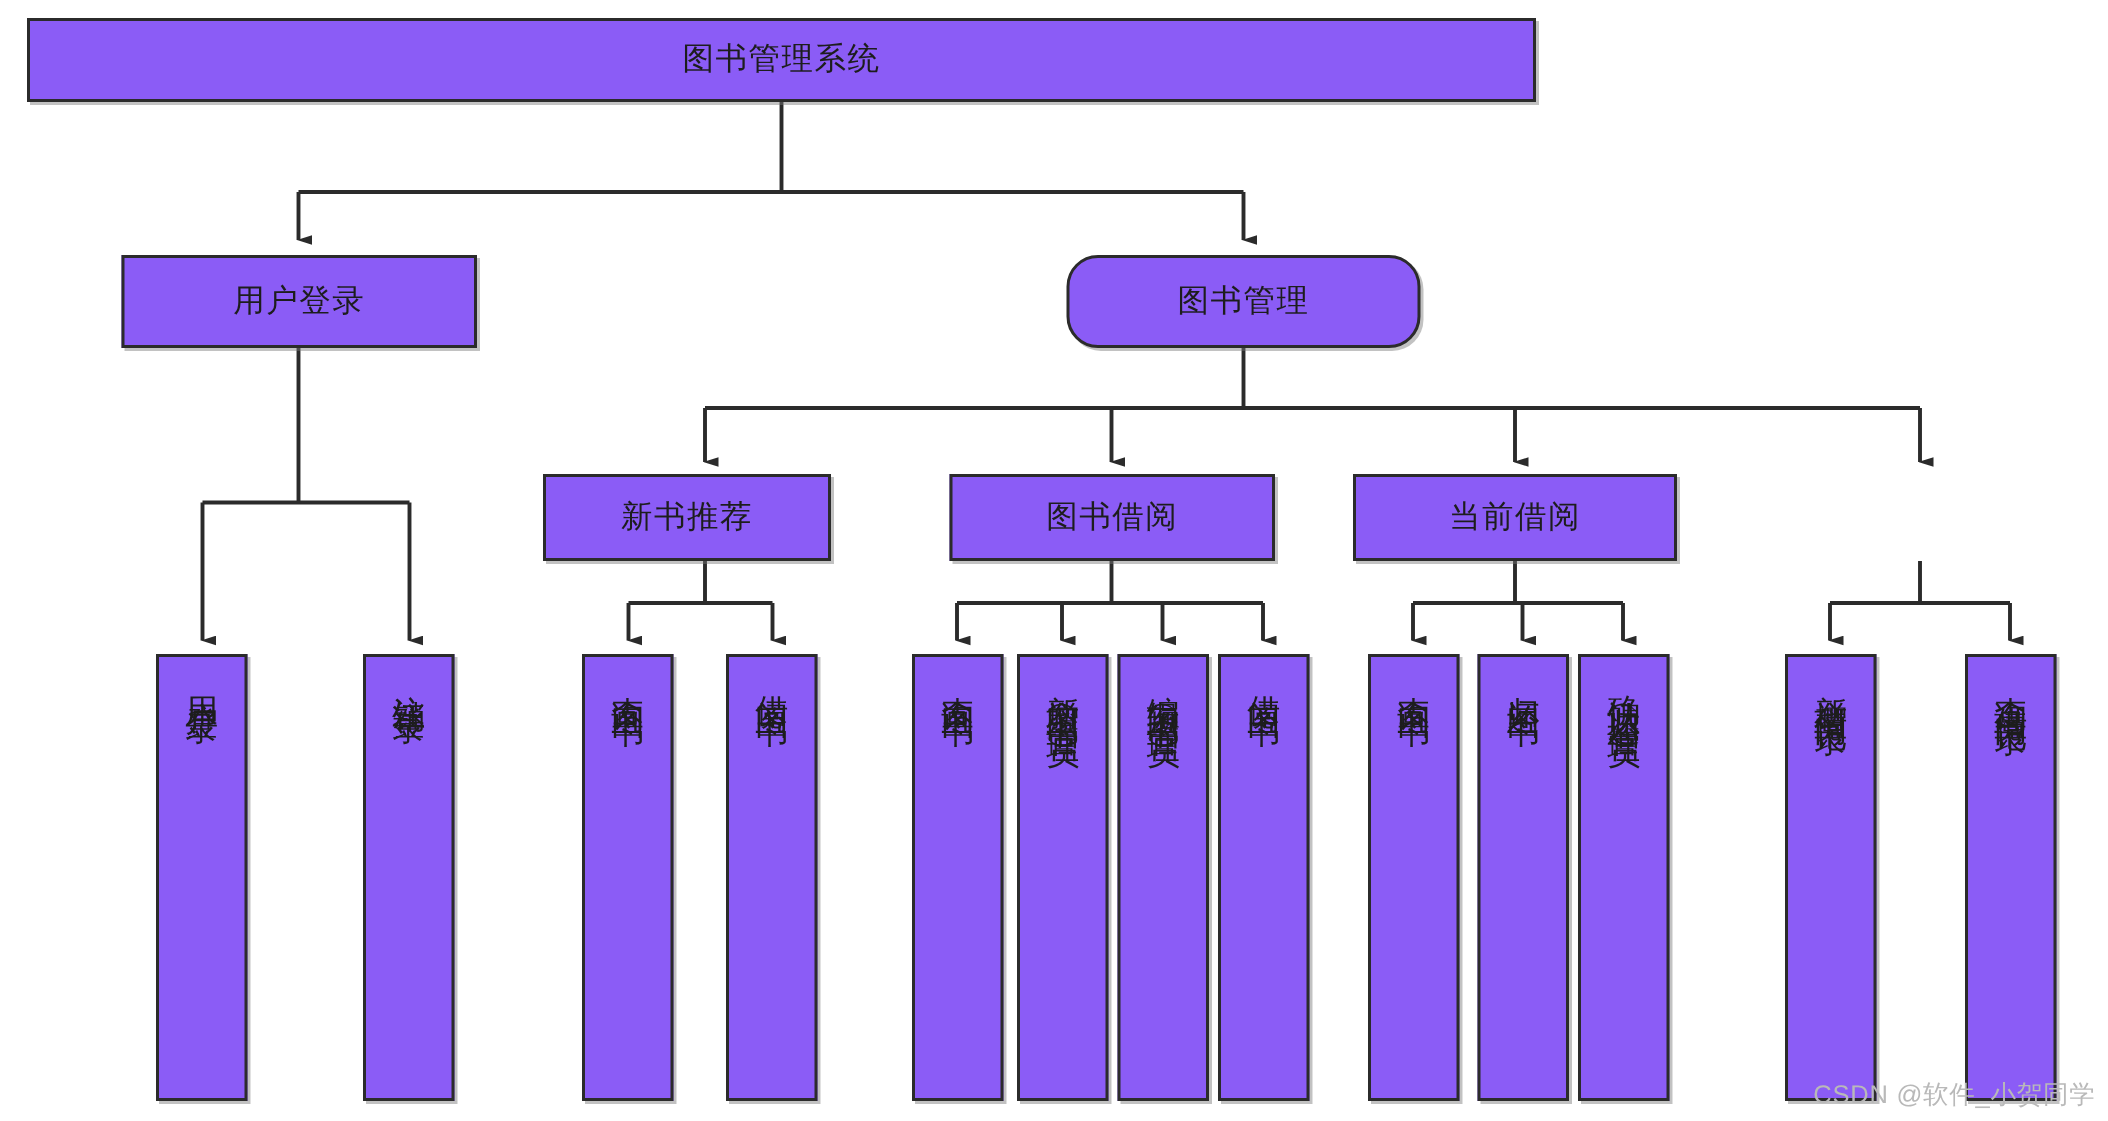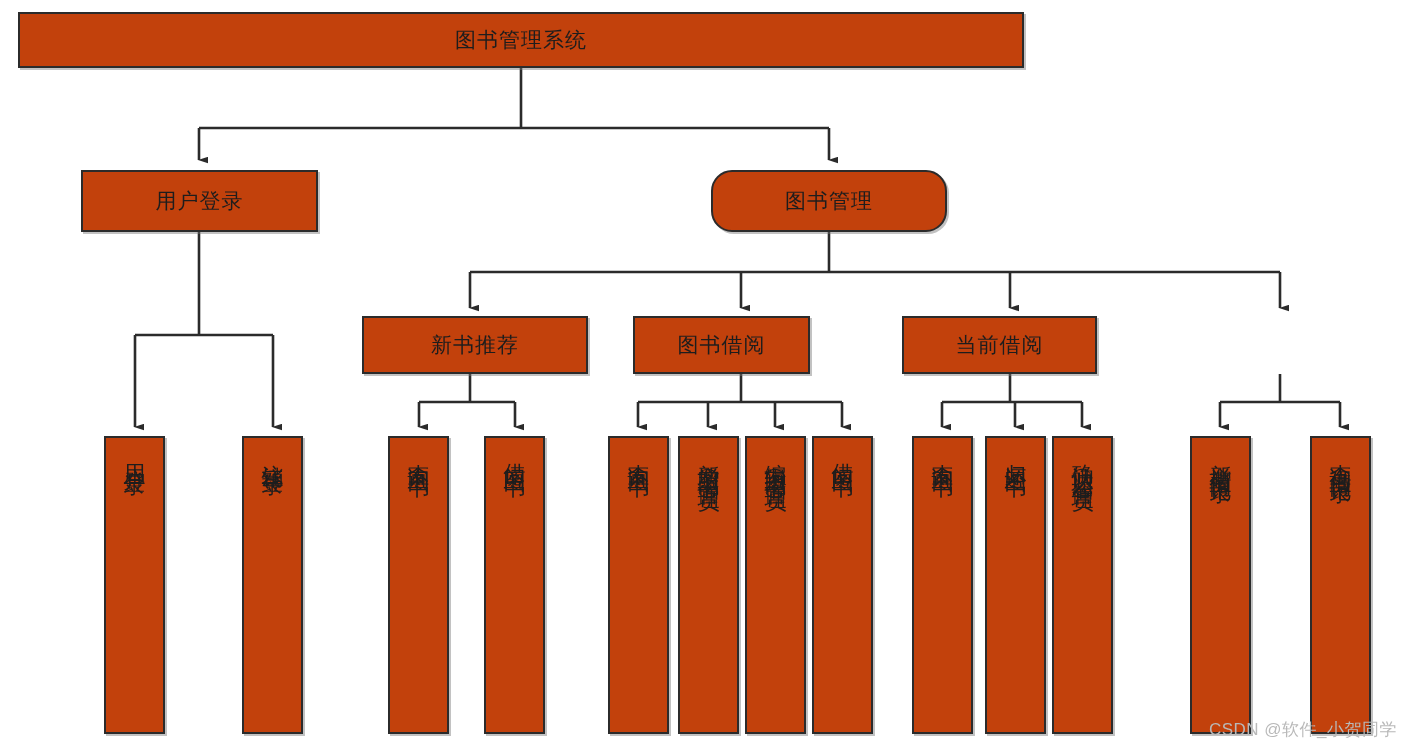--- a/index.html
+++ b/index.html
@@ -20,21 +20,21 @@
   #diagram-svg {
     position: absolute;
     left: 0;
     top: 0;
     width: 1405px;
     height: 747px;
   }
   .node-box {
     position: absolute;
     box-sizing: border-box;
-    background: #c2410c;
+    background: #8b5cf6;
     border: 2px solid #2b2b2b;
     display: flex;
     align-items: center;
     justify-content: center;
     box-shadow: 2px 2px 0 rgba(120,120,120,0.45);
   }
   .node-label {
     color: #1d1d1d;
     font-size: 21px;
     line-height: 1.1;
@@ -136,27 +136,27 @@
     <span class="node-label">图书管理系统</span>
   </div>
 
   <div class="node-box" style="left:81px; top:170px; width:237px; height:62px;">
     <span class="node-label">用户登录</span>
   </div>
   <div class="node-box" style="left:711px; top:170px; width:236px; height:62px;border-radius:21px;">
     <span class="node-label">图书管理</span>
   </div>
 
-  <div class="node-box" style="left:362px; top:316px; width:226px; height:58px;">
+  <div class="node-box" style="left:362px; top:316px; width:192px; height:58px;">
     <span class="node-label">新书推荐</span>
   </div>
-  <div class="node-box" style="left:633px; top:316px; width:177px; height:58px;">
+  <div class="node-box" style="left:633px; top:316px; width:217px; height:58px;">
     <span class="node-label">图书借阅</span>
   </div>
-  <div class="node-box" style="left:902px; top:316px; width:195px; height:58px;">
+  <div class="node-box" style="left:902px; top:316px; width:216px; height:58px;">
     <span class="node-label">当前借阅</span>
   </div>
 
   <div class="node-box vertical" style="left:104px; top:436px; width:61px; height:298px;">
     <span class="node-label">用户登录</span>
   </div>
   <div class="node-box vertical" style="left:242px; top:436px; width:61px; height:298px;">
     <span class="node-label">注销登录</span>
   </div>
   <div class="node-box vertical" style="left:388px; top:436px; width:61px; height:298px;">

